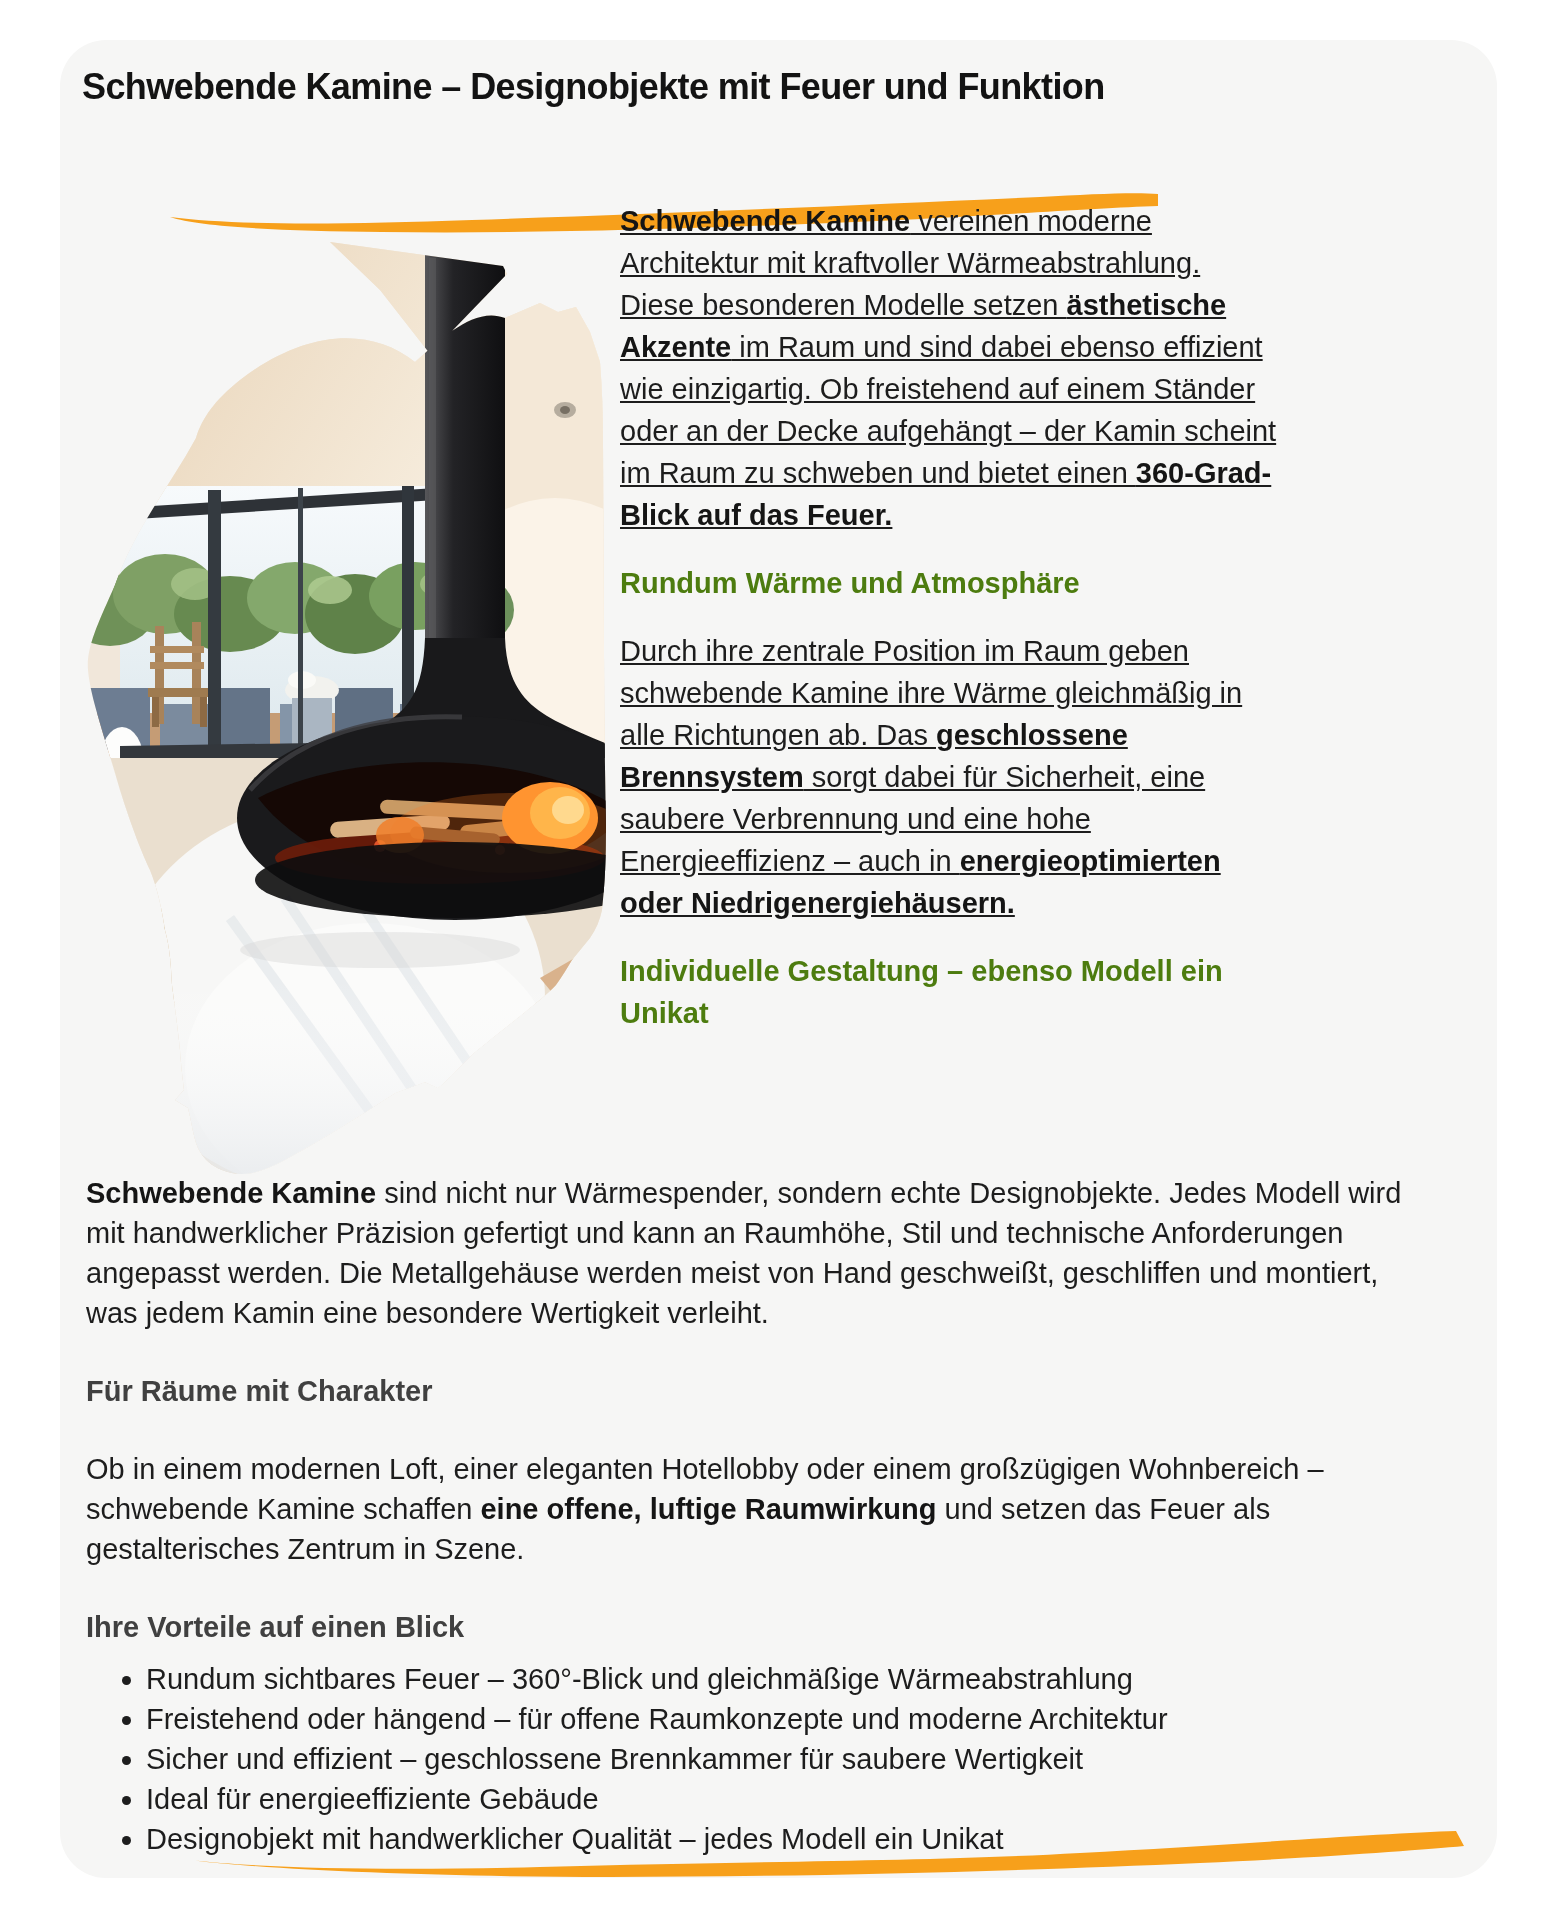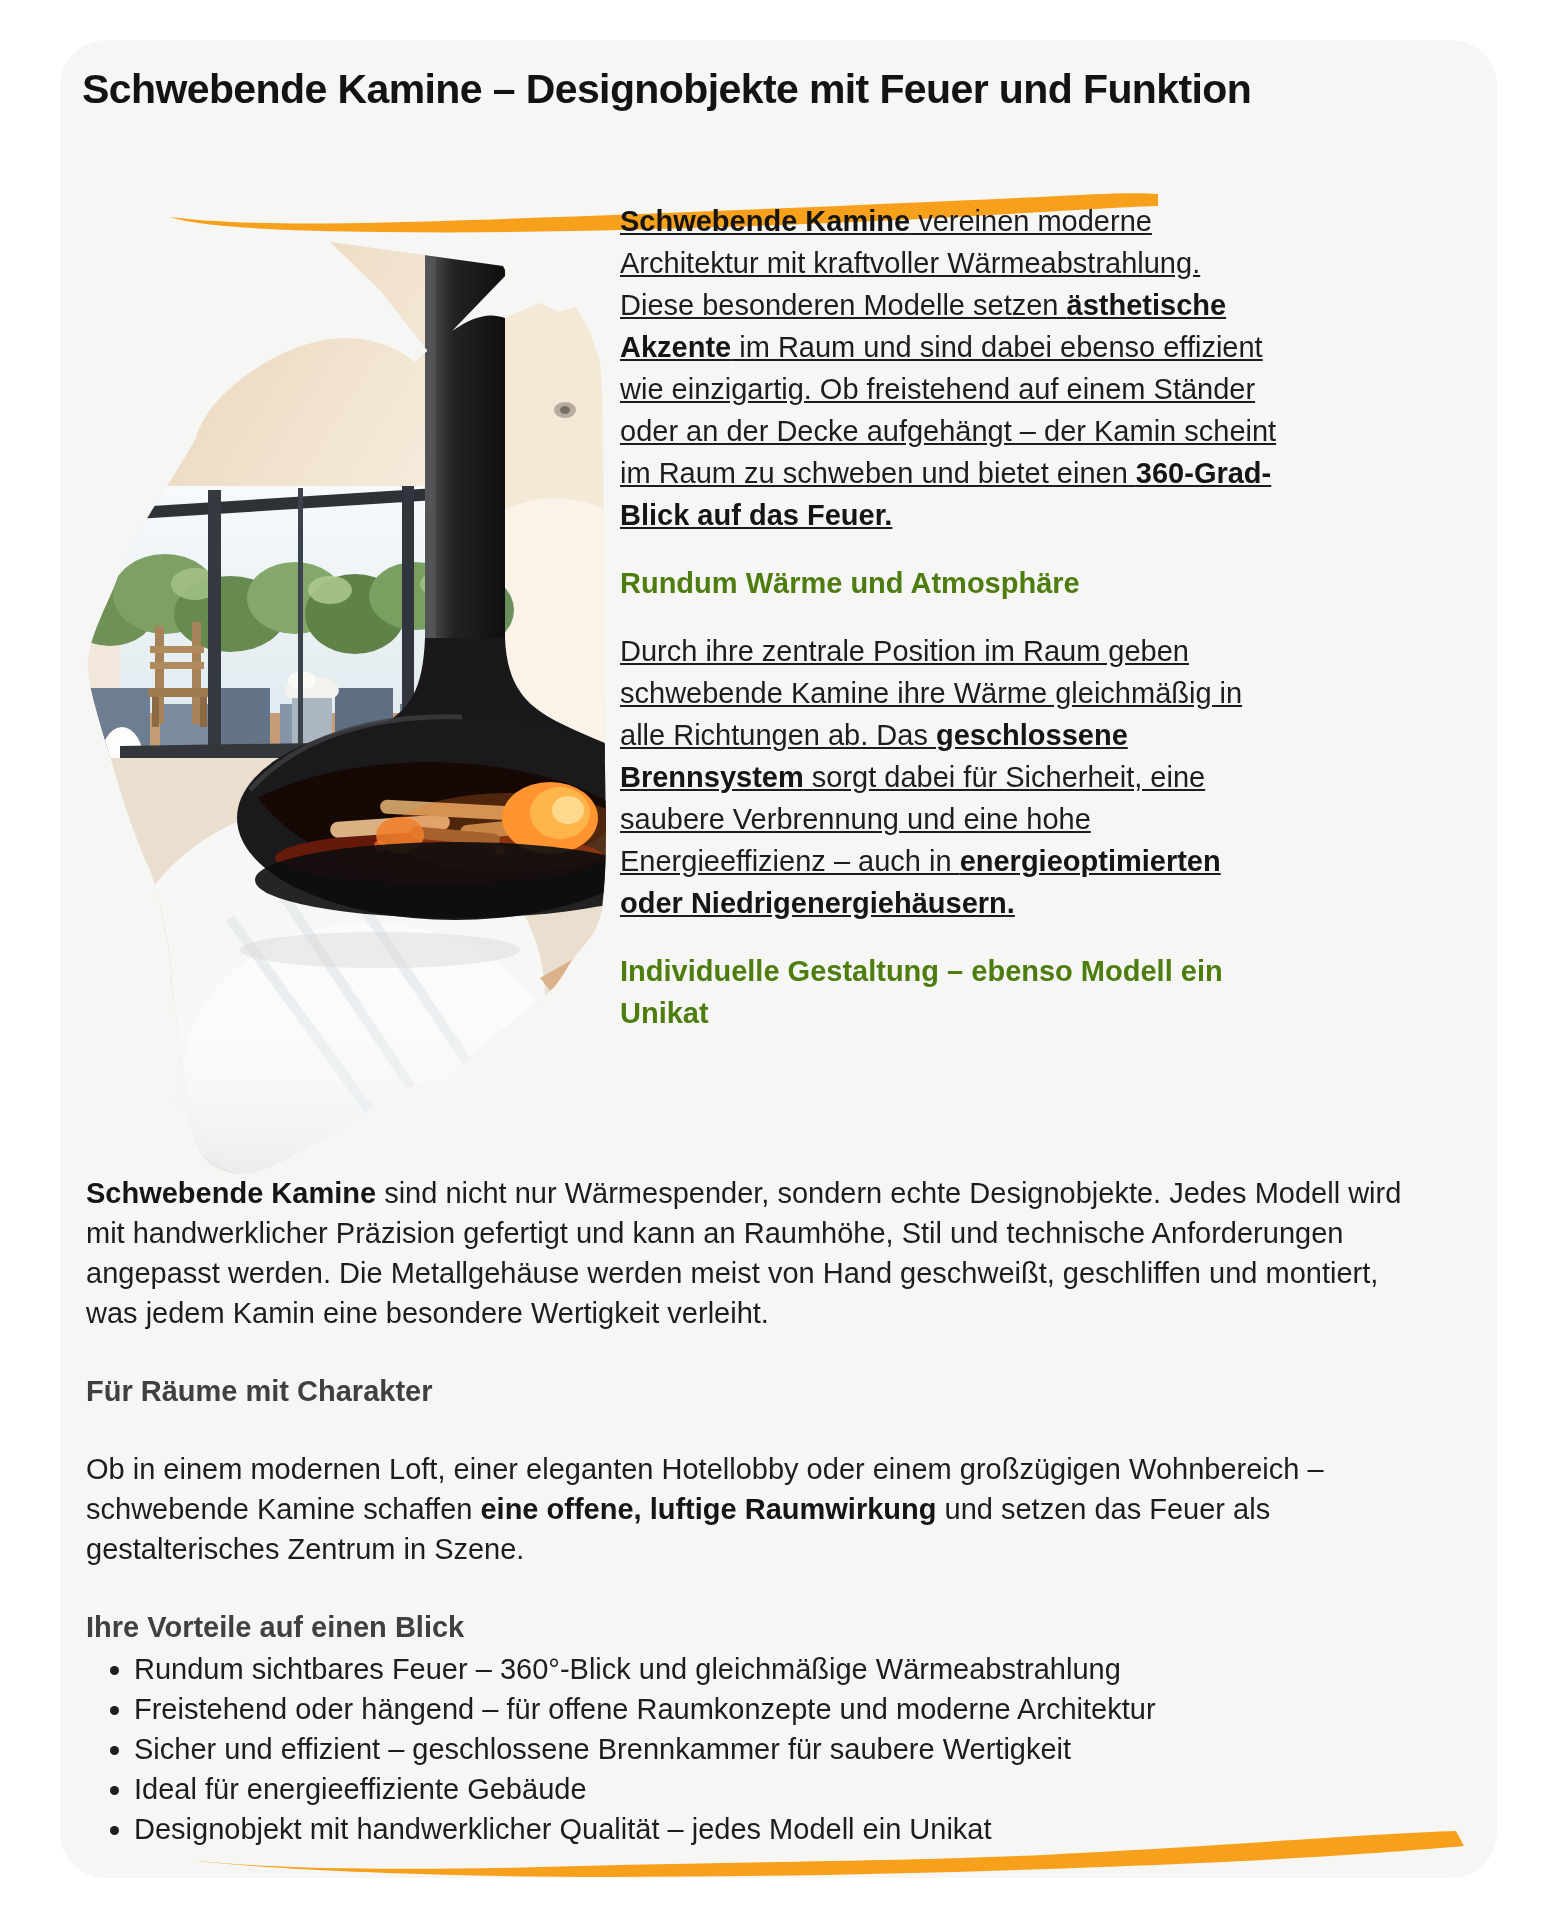--- a/index.html
+++ b/index.html
@@ -7,40 +7,40 @@
     width:1557px;height:1920px;background:#ffffff;position:relative;
     font-family:"Liberation Sans", sans-serif;color:#1d1d1d;overflow:hidden;
   }
   .card{
     position:absolute;left:60px;top:40px;width:1437px;height:1838px;
     background:#f6f6f5;border-radius:46px;
   }
   .card > *{position:absolute;}
   h1{
     left:22px;top:26px;width:1400px;margin:0;
-    font-size:41px;line-height:1.15;font-weight:700;color:#131313;letter-spacing:-0.6px;
+    font-size:36px;line-height:1.15;font-weight:700;color:#131313;letter-spacing:-0.6px;
   }
   .swoosh-top{left:102px;top:143px;width:1000px;height:50px;}
   .swoosh-bottom{left:120px;top:1780px;width:1292px;height:58px;}
   .photo{left:20px;top:168px;width:530px;height:980px;}
   .photo svg{display:block;width:530px;height:980px;}
   .col-right{
     left:560px;top:160px;width:660px;
     font-size:29px;line-height:42px;
   }
   .col-right p{margin:0 0 26px 0;text-decoration:underline;}
   .col-right h2{margin:0 0 26px 0;font-size:29px;line-height:42px;font-weight:700;color:#4d7c0f;}
   .full{
     left:26px;top:1133px;width:1350px;
     font-size:29px;line-height:40px;
   }
   .full p{margin:0 0 38px 0;}
   .full h2{margin:0 0 38px 0;font-size:29px;line-height:40px;font-weight:700;color:#404040;}
   .full h2.tight{margin-bottom:2px;}
-  ul.benefits{margin:0;padding:0 0 0 48px;list-style:disc;}
+  ul.benefits{margin:12px;padding:0 0 0 48px;list-style:disc;}
   ul.benefits li{line-height:40px;}
   strong{font-weight:700;color:#151515;}
 </style>
 </head>
 <body>
 
 <div class="page">
   <section class="card">
 
     <h1>Schwebende Kamine – Designobjekte mit Feuer und Funktion</h1>

